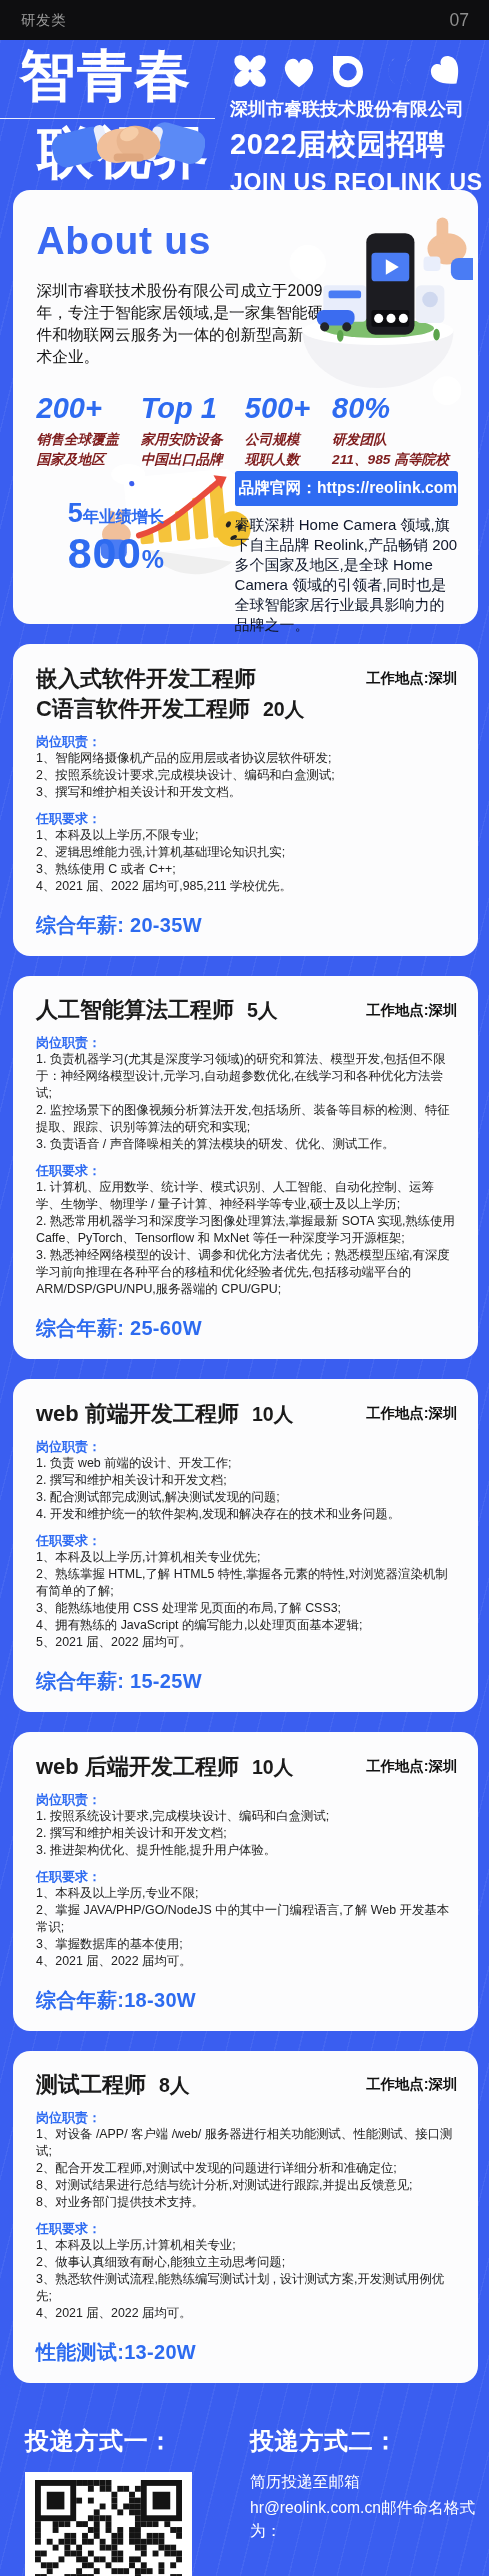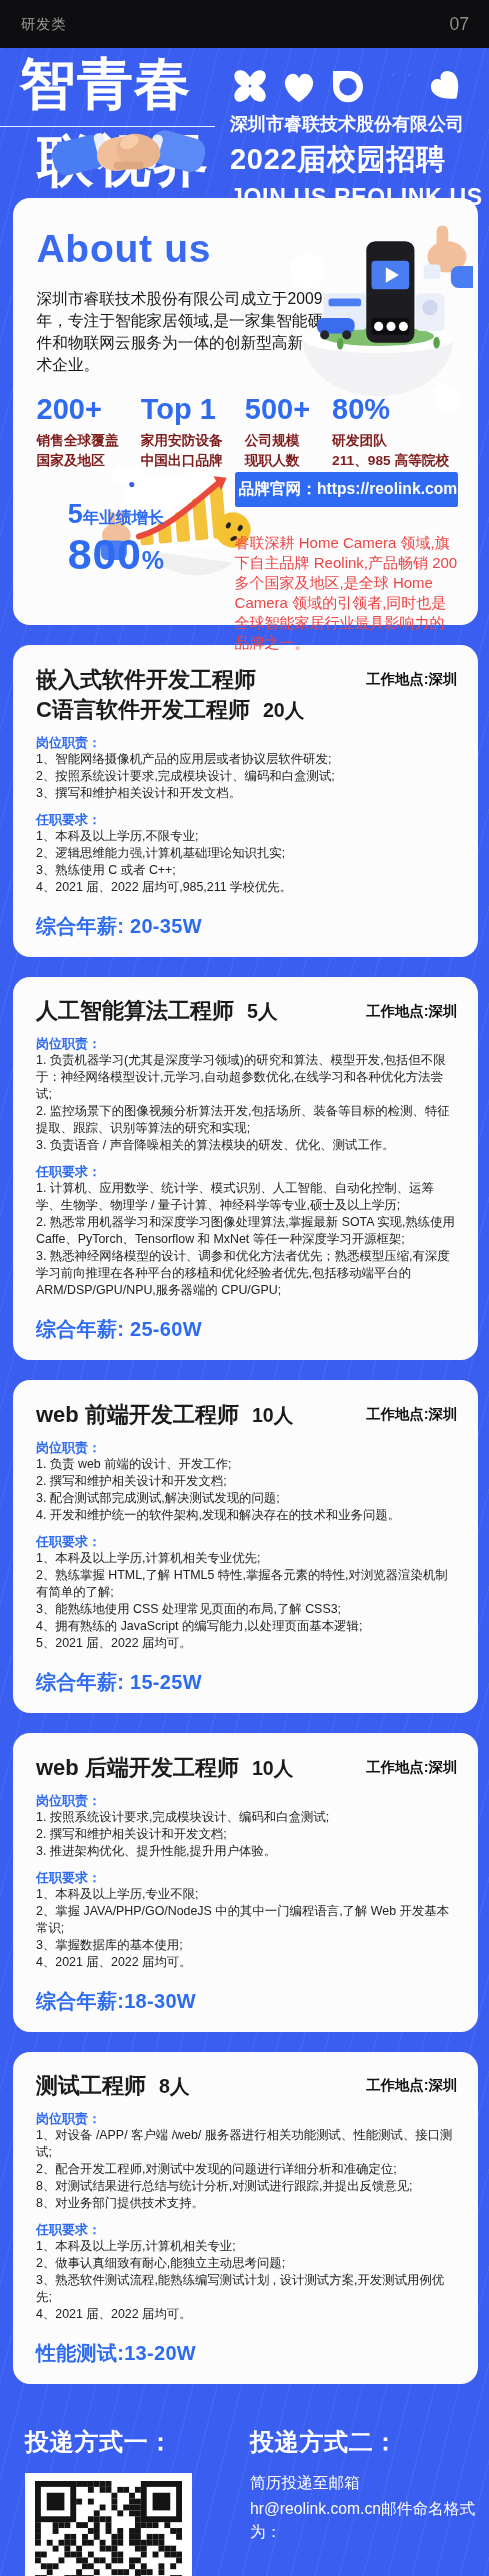--- a/index.html
+++ b/index.html
@@ -2,69 +2,69 @@
 <html style="font-size:10.4px"><head>
 <meta charset="utf-8">
 <style>
   * { margin:0; padding:0; box-sizing:border-box; }
   html,body { background:#20242b; }
   body {
     width:490px; margin:0 auto; font-family:"Liberation Sans","DejaVu Sans",sans-serif;
     color:#1f1f1f; overflow-x:hidden;
   }
   
-  .topbar{height:48px;background:#0e0e10;display:flex;align-items:center;
+  .topbar{height:40px;background:#0e0e10;display:flex;align-items:center;
     justify-content:space-between;padding:0 21px;}
   .topbar .cat{color:#9a9a9a;font-size:14.4px;letter-spacing:0.7px;}
   .topbar .pg{color:#8f8f8f;font-size:17.6px;}
   
   .poster{
     position:relative;
     background:
       repeating-linear-gradient(104deg, rgba(255,255,255,.055) 0 1.3px, rgba(255,255,255,0) 1.3px 23.5px),
       #3a5ef0;
     padding-bottom:0;
   }
   
   .hero{position:relative;height:150px;}
   .hero-left{position:absolute;left:19.6px;top:5.2px;color:#fff;font-weight:900;}
   .hero-line1{font-size:56px;line-height:1.1;letter-spacing:1.3px;}
   .hero-divider{position:absolute;left:-19.6px;top:73px;width:215px;height:1.3px;
     background:rgba(255,255,255,.9);}
   .hero-line2{font-size:56px;line-height:1.1;letter-spacing:1.3px;margin:15.7px 0 0 18px;}
   .handshake{position:absolute;left:51px;top:56px;z-index:3;}
-  .hero-right{position:absolute;left:230px;top:17px;color:#fff;}
+  .hero-right{position:absolute;left:230px;top:10px;color:#fff;}
   .shape-row{display:flex;gap:9px;align-items:center;height:42px;margin-bottom:5.2px;}
   .company{font-size:18px;font-weight:900;white-space:nowrap;margin-top:2.6px;}
   .campaign{font-size:29px;font-weight:900;white-space:nowrap;margin-top:3.9px;letter-spacing:0.7px;}
   .slogan{font-size:23px;font-weight:900;white-space:nowrap;margin-top:3.9px;letter-spacing:0.7px;}
   
   .card{background:#fcfcfd;border-radius:17px;margin:0 11.7px 0 13px;position:relative;}
   .about{padding:29px 22px 13px 23.5px;min-height:363px;}
   .about-title{color:#3b6af2;font-size:39px;font-weight:900;letter-spacing:0.7px;}
   .about-illu{position:absolute;top:17px;right:5.2px;}
   .about-intro{font-size:15.7px;line-height:22px;width:295px;margin-top:17px;color:#151515;}
-  .stats{display:flex;margin-top:17px;}
+  .stats{display:flex;margin-top:24px;font-style:italic;}
   .stat{margin-right:22px;}
   .stat:last-child{margin-right:0;}
   .stat-val{color:#2e6bf0;font-size:29px;font-weight:900;white-space:nowrap;}
   .stat-lab{font-size:13.7px;line-height:19.6px;font-weight:bold;color:#7f1d1d;margin-top:5.2px;white-space:nowrap;}
   .growth-row{position:relative;height:138px;margin-top:3.9px;}
   .growth-illu{position:absolute;left:52px;top:-17px;z-index:1;}
   .growth-text{position:absolute;left:1.3px;top:25px;z-index:2;color:#2e6bf0;font-weight:900;margin-left:30px;}
   .growth-label{font-size:16.3px;}
   .growth-label b{font-size:27px;}
   .growth-value{font-size:43px;letter-spacing:0.7px;}
   .growth-value span{font-size:25px;}
   .smiley{position:absolute;left:177px;top:37px;z-index:2;}
   .about-rightcol{position:absolute;right:-1.3px;top:-2.6px;width:223px;z-index:2;}
   .web-btn{display:block;width:100%;background:#2e6bf2;color:#fff;border:none;
     font-family:inherit;font-size:15.7px;font-weight:bold;padding:7.2px 3.9px;border-radius:2.6px;
     white-space:nowrap;cursor:pointer;}
-  .brand-intro{font-size:15px;line-height:20px;color:#ef4444;margin-top:26px;}
+  .brand-intro{font-size:15px;line-height:20px;color:#0f172a;margin-top:9px;}
   
   .job{margin-top:20px;padding:19.6px 21px 17px 23px;}
   .job-head{display:flex;justify-content:space-between;align-items:flex-start;}
   .job-title{font-size:22px;font-weight:900;color:#1b1b1b;line-height:30px;white-space:pre-line;}
   .job-count{font-size:19.6px;font-weight:900;margin-left:13px;}
   .job-loc{font-size:14.4px;font-weight:bold;color:#111;padding-top:5.2px;white-space:nowrap;}
   .sec-label{color:#2e6bf2;font-size:13px;font-weight:bold;margin-top:9px;line-height:17px;}
   .job ul{list-style:none;}
   .job li{font-size:12.4px;line-height:17px;color:#222;}
   .salary{color:#2d6bf0;font-size:20px;font-weight:900;margin-top:17px;letter-spacing:0.3px;}

